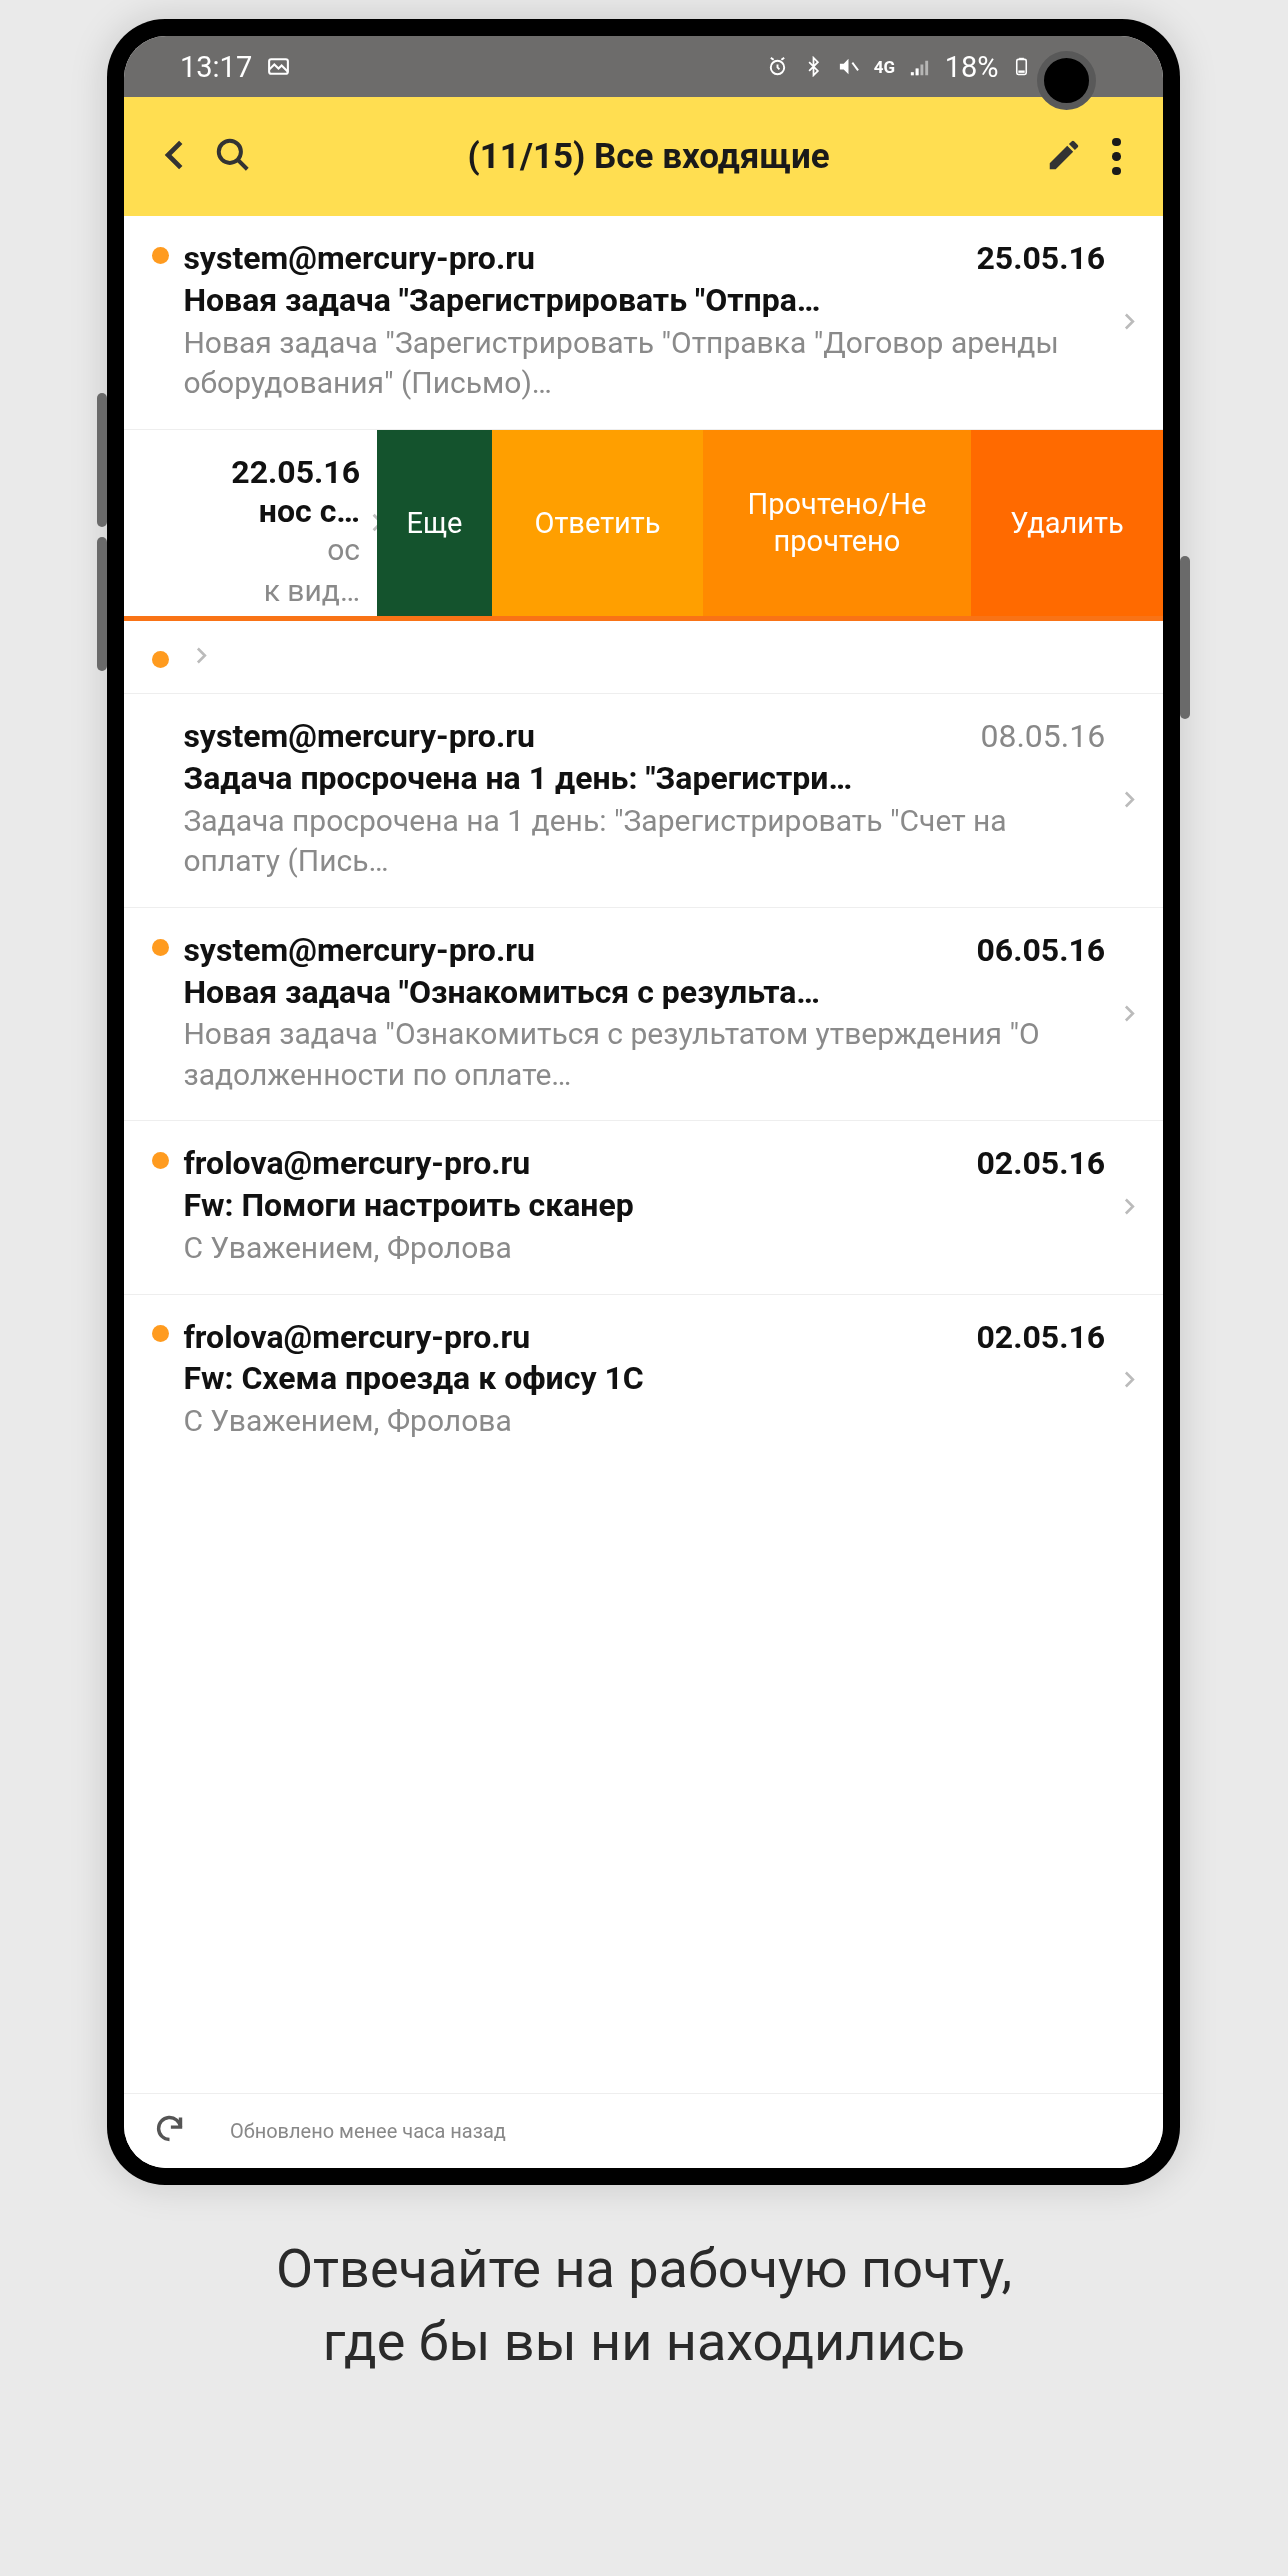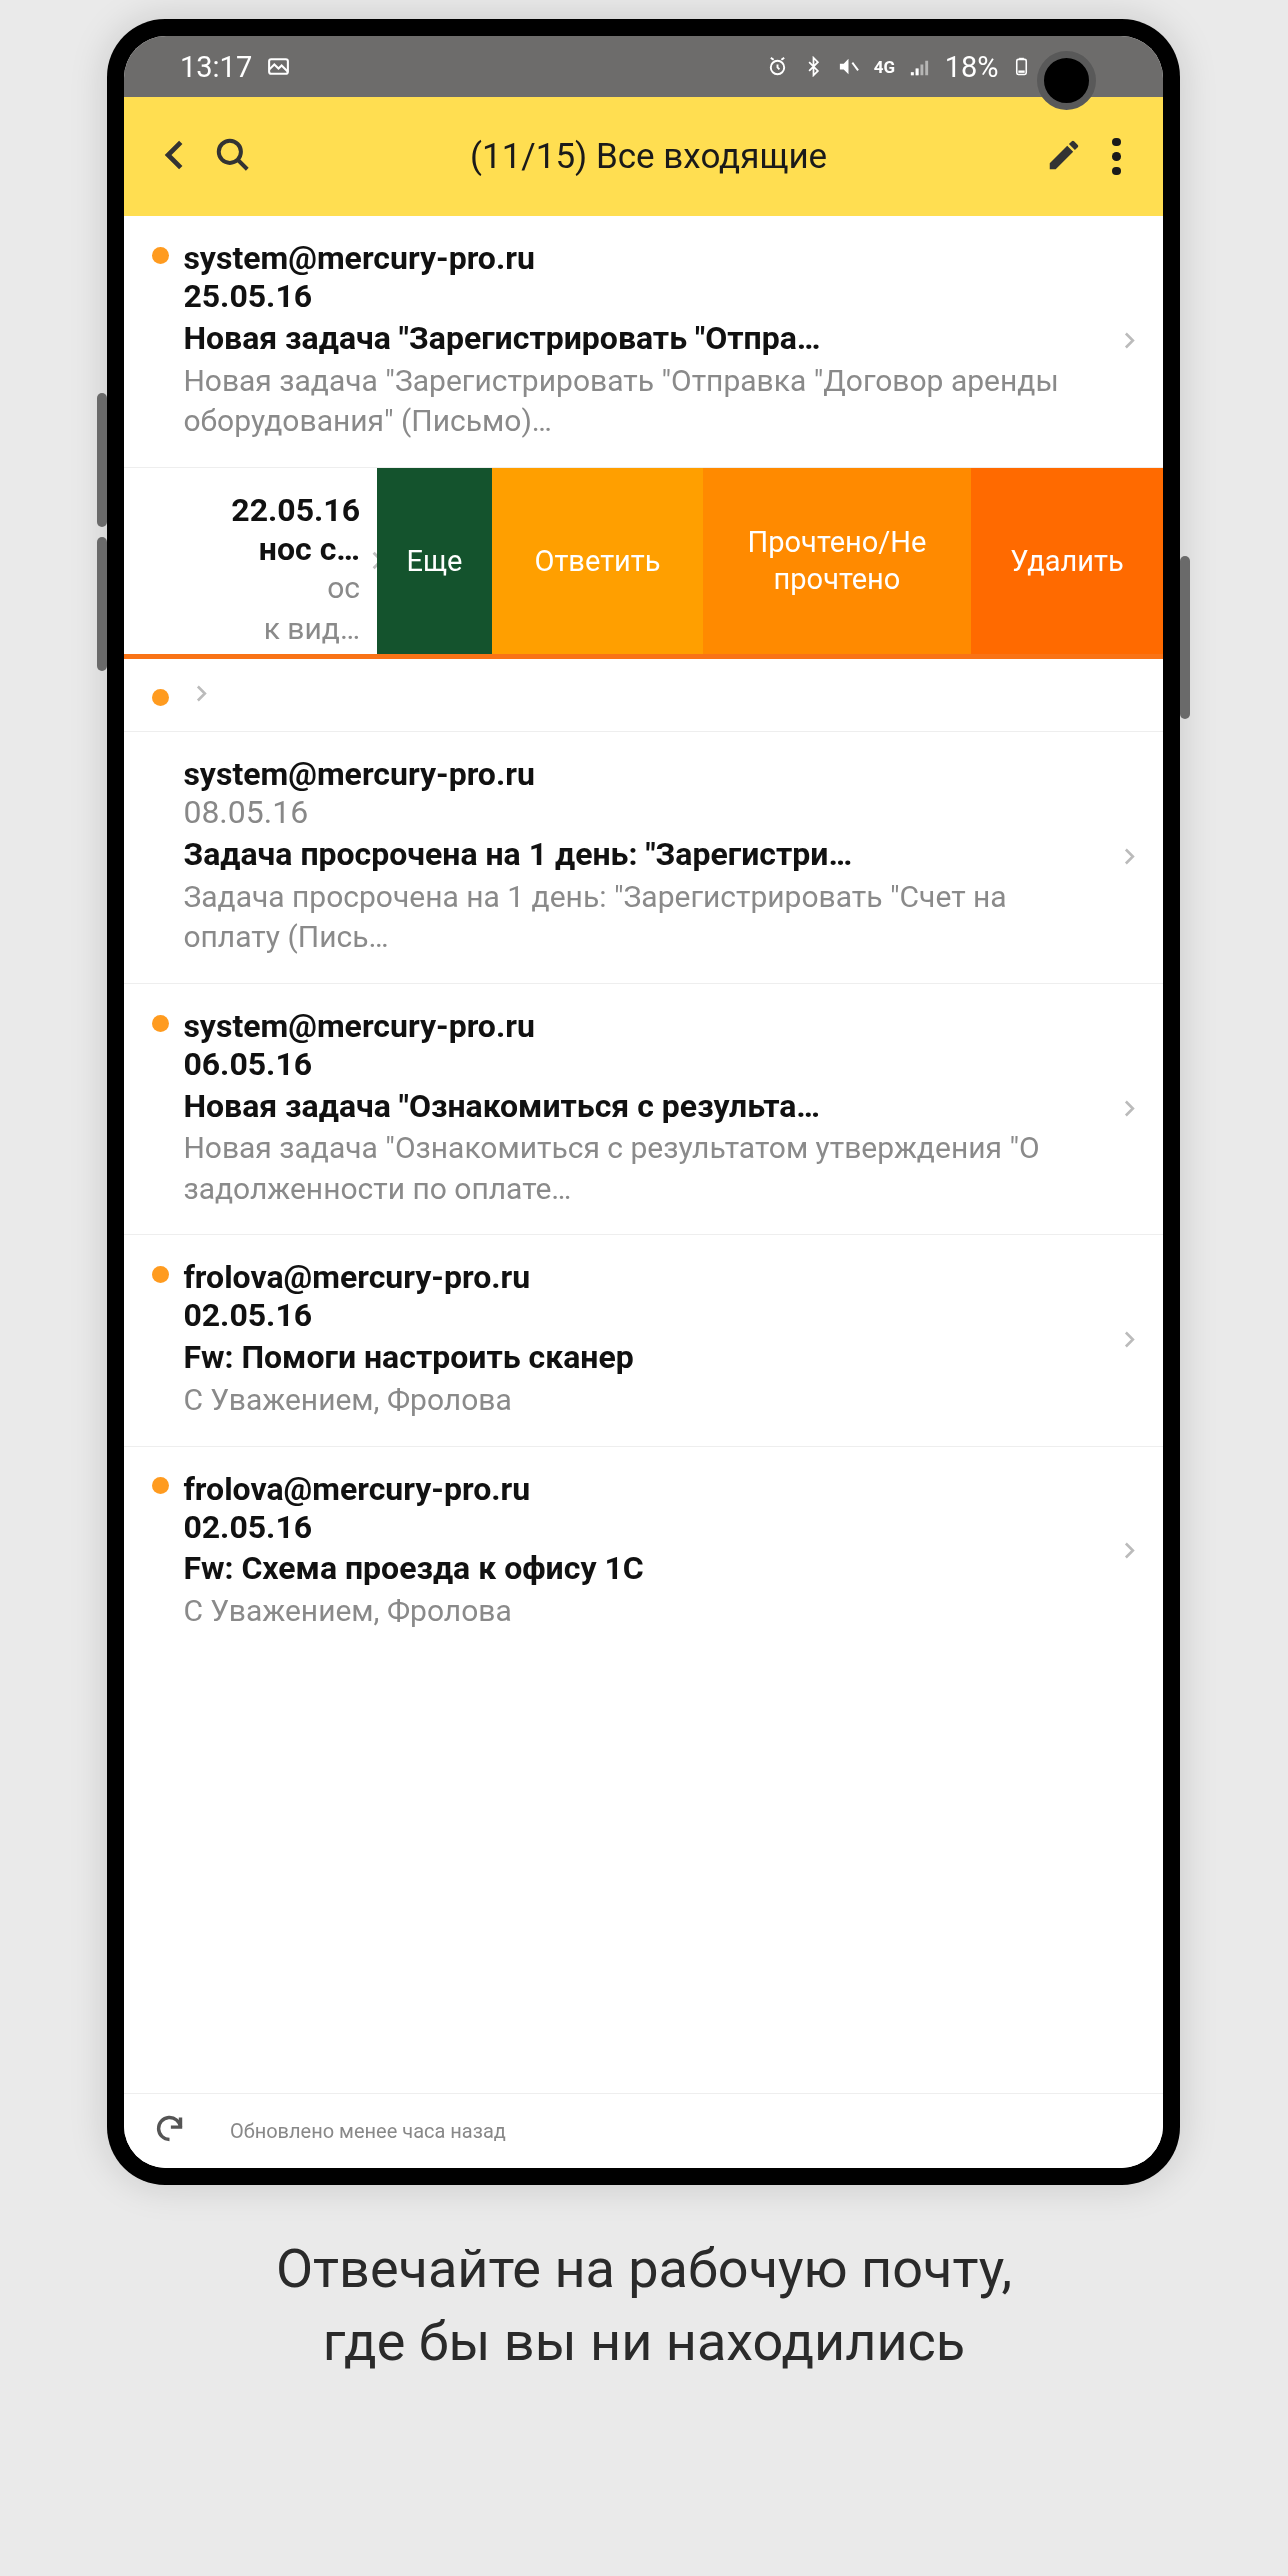--- a/index.html
+++ b/index.html
@@ -33,34 +33,34 @@
   .sb-left { display:flex; align-items:center; gap:13.4px; }
   .sb-right-group { display:flex; align-items:center; gap:13.4px; padding-right:96px;}
   .ico { display:inline-flex; align-items:center; justify-content:center; }
 
   
   .appbar {
     height:119px; background:#ffde51; display:flex; align-items:center; padding:0 23px;
     color:#333;
   }
   .appbar .chev-back svg, .appbar .search svg, .appbar .edit svg { width:38px; height:38px; }
-  .appbar .title { flex:1; text-align:center; font-size:35px; font-weight:400; color:#1a1a1a; }
+  .appbar .title { flex:1; text-align:center; font-size:35px; font-weight:700; color:#1a1a1a; }
   .menu-dots { display:flex; flex-direction:column; gap:5.8px; padding:3.8px 9.6px;}
   .menu-dots span { width:8.6px; height:8.6px; background:#1a1a1a; border-radius:50%; }
   .appbar > * { margin:0 9.6px; }
 
   
   .list { flex:1; overflow:hidden; background:#fff; }
   .mail-row {
     display:flex; padding:23px 17px 25px 13.4px; border-bottom:1px solid #eee; position:relative;
   }
   .mail-row .dotcol { width:46px; display:flex; justify-content:center; padding-top:7.7px;}
   .unread-dot { width:17px; height:17px; background:#ff9b1f; border-radius:50%; }
   .mail-row .content { flex:1; min-width:0; padding-right:5.8px;}
-  .line1 { display:flex; justify-content:space-between; align-items:flex-start;flex-direction:column; }
+  .line1 { display:flex; justify-content:space-between; align-items:center; }
   .sender { font-size:32px; font-weight:700; color:#111; white-space:nowrap; overflow:hidden; text-overflow:ellipsis; max-width:72%; }
   .sender.read { font-weight:400; color:#111; }
   .date { font-size:32px; font-weight:700; color:#111; white-space:nowrap; }
   .date.read { font-weight:400; color:#888; }
   .subj { font-size:32px; font-weight:700; color:#111; margin-top:3.8px; white-space:nowrap; overflow:hidden; text-overflow:ellipsis;}
   .subj.read { font-weight:400; }
   .preview { font-size:30px; color:#8a8a8a; margin-top:3.8px; line-height:1.35;
     display:-webkit-box; -webkit-line-clamp:2; -webkit-box-orient:vertical; overflow:hidden;}
   .row-chev { width:35px; display:flex; align-items:center; justify-content:center; color:#bbb;}
   .row-chev svg{width:21px;height:21px;}

